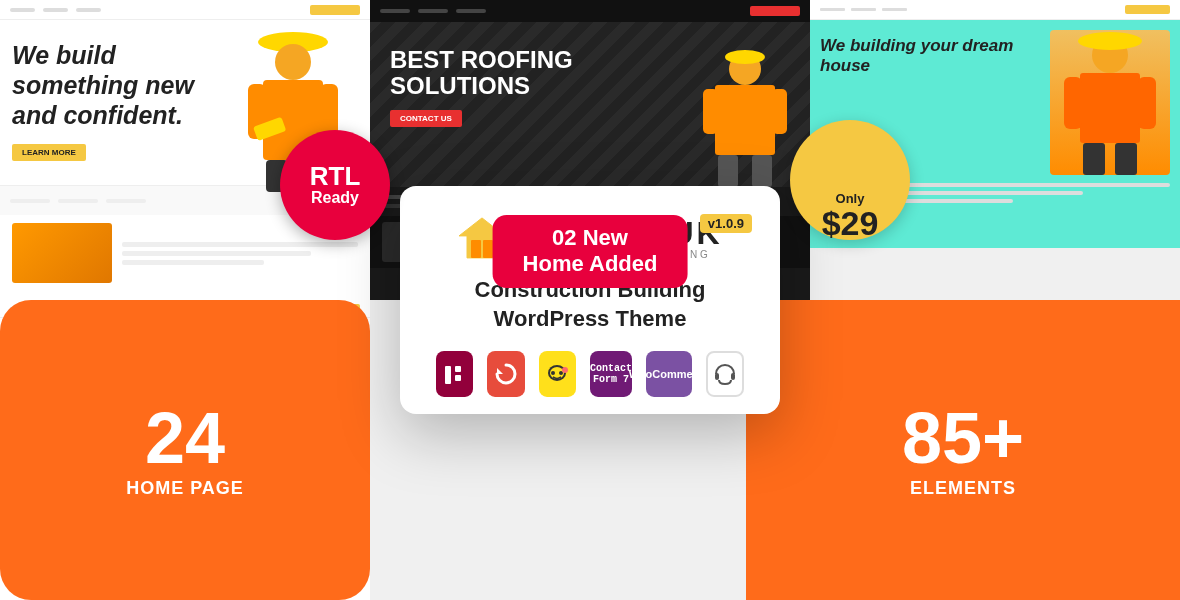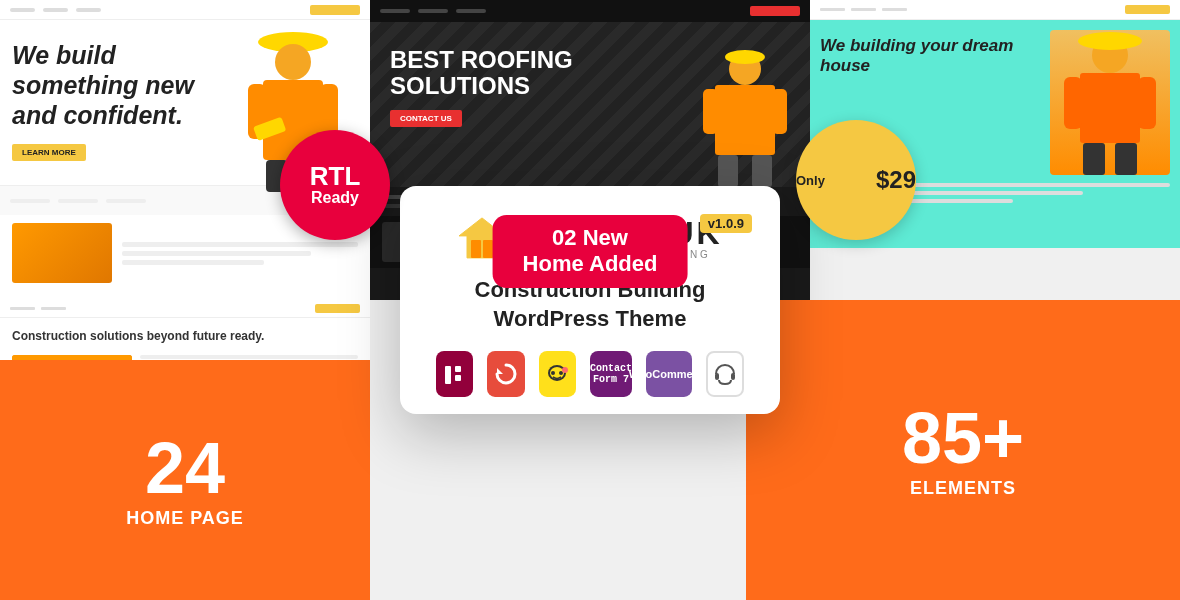--- a/index.html
+++ b/index.html
@@ -132,41 +132,41 @@
 
     .badge-rtl-sub {
       font-size: 16px;
       font-weight: 700;
       color: #fff;
     }
 
     .badge-price {
       position: absolute;
       top: 120px;
-      right: 264px;
+      right: 270px;
       width: 120px;
       height: 120px;
       background: #f5c842;
       border-radius: 50%;
       display: flex;
-      flex-direction: row;
-      align-items: center;
-      justify-content: space-between;
+      flex-direction: column;
+      align-items: center;
+      justify-content: flex-end;
       z-index: 200;
       box-shadow: 0 4px 15px rgba(0,0,0,0.2);
     }
 
     .badge-price-only {
       font-size: 13px;
       font-weight: 700;
       color: #222;
     }
 
     .badge-price-amount {
-      font-size: 24px;
+      font-size: 34px;
       font-weight: 900;
       color: #222;
       line-height: 1;
     }
 
     .badge-new {
       position: absolute;
       top: 215px;
       left: 50%;
       transform: translateX(-50%);
@@ -179,27 +179,28 @@
       z-index: 200;
       text-align: center;
       line-height: 1.2;
       white-space: nowrap;
     }
 
     
     .panel-4-overlay {
       position: absolute;
       left: 0; bottom: 0;
-      width: 370px; height: 240px;
+      width: 370px; height: 300px;
       background: #ff6b1a;
       display: flex;
       flex-direction: column;
       align-items: center;
       justify-content: center;
       z-index: 5;
+      border-radius: 31px;
     }
 
     .panel-6-overlay {
       position: absolute;
       right: 0; bottom: 0;
       width: 434px; height: 300px;
       background: #ff6b1a;
       display: flex;
       flex-direction: column;
       align-items: center;

